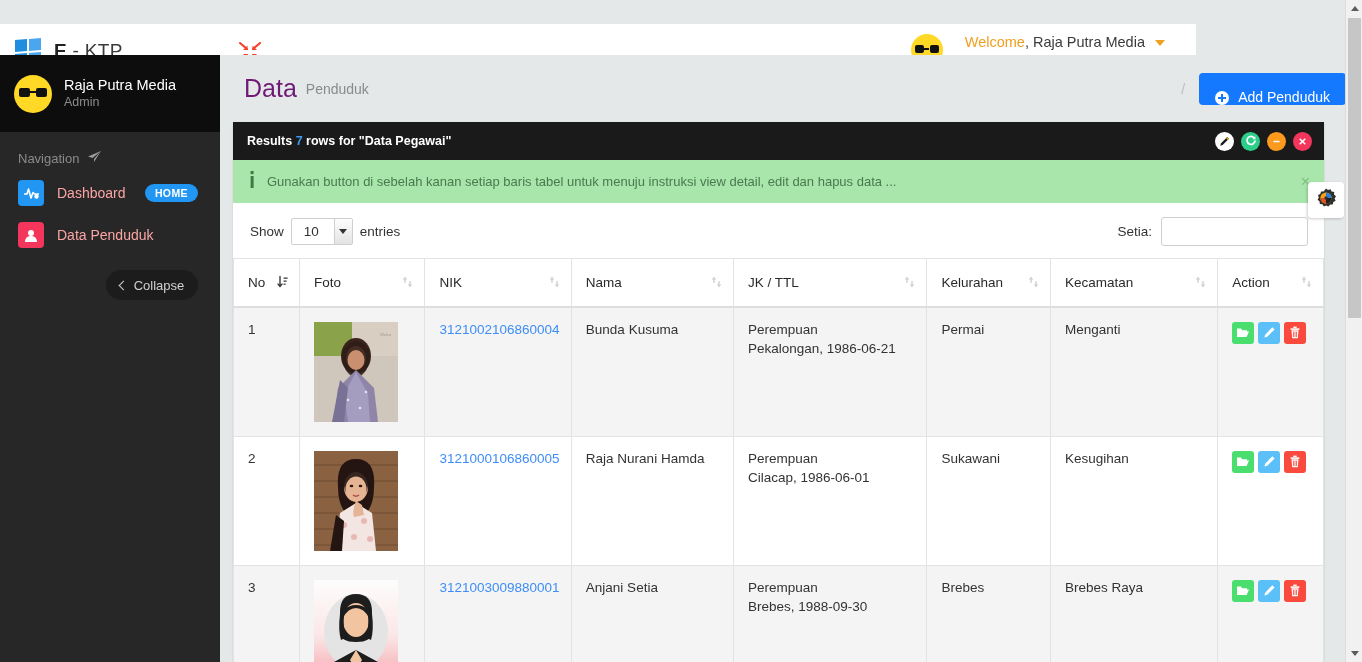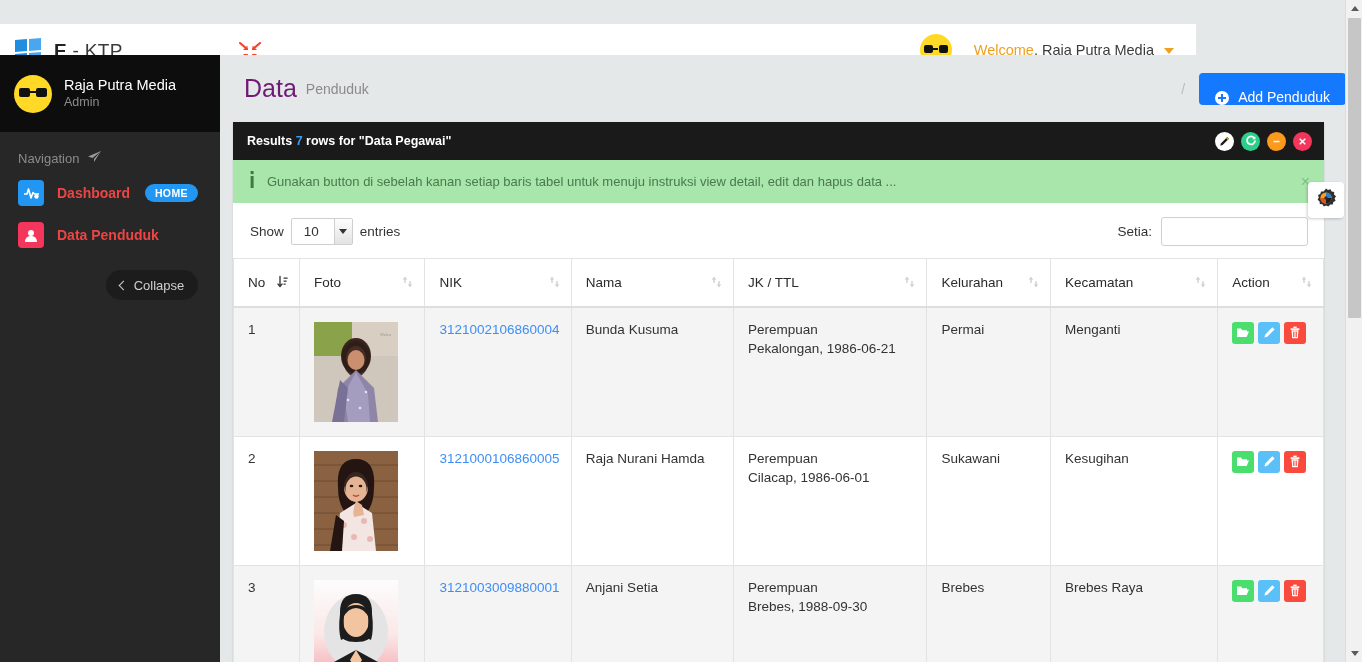--- a/index.html
+++ b/index.html
@@ -28,22 +28,22 @@
   .winlogo i:nth-child(3) { background:#1f8ee0; }
   .winlogo i:nth-child(4) { background:#4aa7ef; }
   .brand-text { margin-left: 13px; font-size: 19px; color: #3a3a3a; letter-spacing:.3px;}
   .brand-text b { font-weight: 700; color:#222; }
   .collapse-toggle {
     position: absolute; left: 238px; top: 17px;
     width: 24px; height: 22px; cursor: pointer;
   }
   .collapse-toggle svg { display:block; }
   .welcome {
-    position: absolute; right: 22px; top: 10px;
-    display: flex; align-items: center; cursor: pointer; gap: 12px;
+    position: absolute; right: 31px; top: 10px;
+    display: flex; cursor: pointer; gap: 12px;
   }
   .avatar-sm {
     width: 32px; height: 32px; border-radius: 50%;
     background: #ffd926; position: relative; flex: 0 0 auto;
   }
   .avatar-sm .glasses {
     position:absolute; left:4px; top:11px; width:24px; height:8px;
     display:flex; justify-content:space-between; align-items:center;
   }
   .avatar-sm .glasses b { width:9px; height:8px; background:#111; border-radius:2px; display:block;}
@@ -91,21 +91,21 @@
   .nav-item {
     display:flex; align-items:center; height: 34px;
     padding-left: 18px; cursor:pointer; margin-bottom: 8px;
   }
   .nav-ico {
     width:26px; height:26px; border-radius:4px; flex:0 0 auto;
     display:flex; align-items:center; justify-content:center;
   }
   .nav-ico.blue { background:#2196f3; }
   .nav-ico.pink { background:#f5365c; }
-  .nav-text { color:#ef4444; font-size:14px; margin-left:13px; flex:1 1 auto;font-weight:bold;}
+  .nav-text { color:#fca5a5; font-size:14px; margin-left:13px; flex:1 1 auto;}
   .badge-home {
     background:#2196f3; color:#fff; font-size:10.5px; font-weight:700;
     border-radius:10px; padding:3px 10px; margin-right:22px; letter-spacing:.4px;
   }
   .collapse-btn {
     margin: 18px 22px 0 auto; width: 92px; height: 30px;
     background:#1c1c1c; border-radius:16px; color:#d0d0d0; font-size:13px;
     display:flex; align-items:center; justify-content:center; cursor:pointer;
   }
   .collapse-btn .chev {

